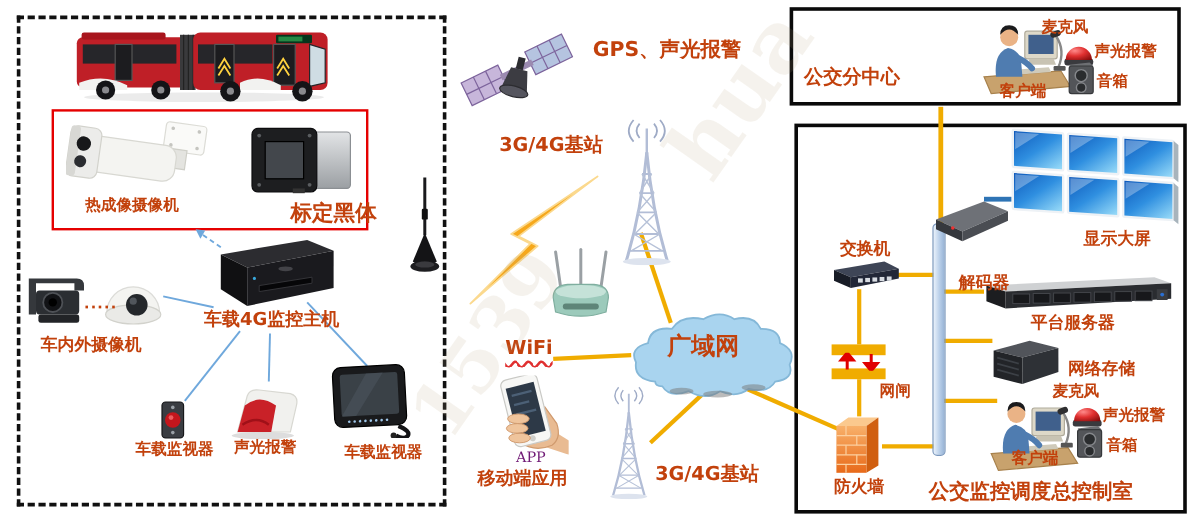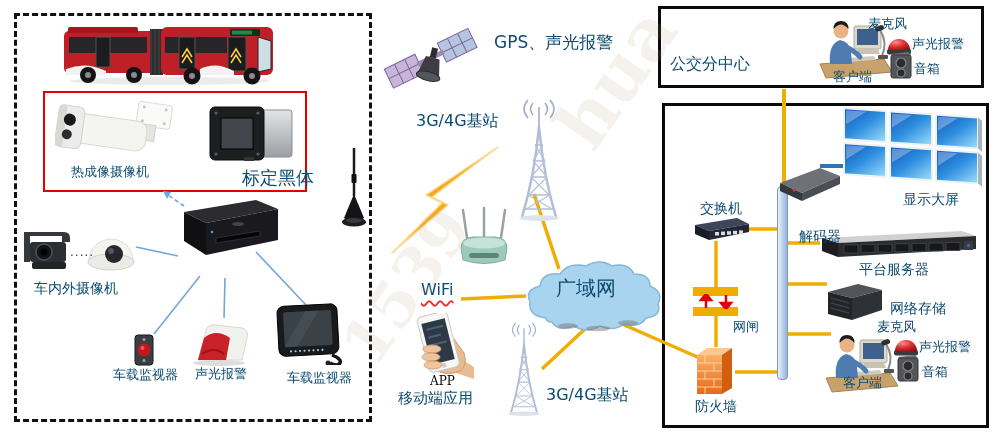--- a/index.html
+++ b/index.html
@@ -3,21 +3,21 @@
 <meta charset="utf-8">
 <style>
   html,body{margin:0;padding:0;background:#fff;}
   .stage{position:relative;width:1003px;height:436px;background:#fff;overflow:hidden;
          font-family:"DejaVu Sans","Liberation Sans",sans-serif;}
   .box{position:absolute;background:transparent;z-index:1;}
   .dashed{border:3px dashed #111;}
   .solid{border:3px solid #0a0a0a;}
   .redbox{border:2px solid #e50000;z-index:2;}
   .dev{position:absolute;z-index:4;line-height:0;}
-  .lbl{position:absolute;z-index:6;font-weight:400;color:#0c4a6e;white-space:nowrap;line-height:1.15;}
+  .lbl{position:absolute;z-index:6;font-weight:700;color:#c2410c;white-space:nowrap;line-height:1.15;}
   .lines{position:absolute;left:0;top:0;z-index:3;}
   .bluebar{position:absolute;left:777px;top:186px;width:9px;height:192px;z-index:3;
            background:linear-gradient(90deg,#eaf2fb,#b9cfe9 55%,#98b4d6);
            border:1px solid #7b98bd;border-radius:4px;}
   .bluedash{position:absolute;left:820px;top:164px;width:23px;height:4px;background:#2e74b5;z-index:4;}
   .gwbar{position:absolute;width:45px;height:9px;background:#F0AC00;z-index:4;}
   .wavy{text-decoration:underline wavy #e03030;text-decoration-thickness:1.5px;text-underline-offset:5px;}
   .wm{position:absolute;z-index:7;font-weight:700;opacity:0.13;color:#b9a47e;pointer-events:none;
       font-family:"DejaVu Serif","Liberation Serif",serif;}
 </style>
@@ -142,20 +142,21 @@
   <div class="dev" style="left:176px;top:196px;">
     <svg width="105" height="61" viewBox="0 0 105 61">
       <polygon points="8,16 80,4 102,13 30,27" fill="#2c2c30"></polygon>
       <polygon points="8,16 30,27 30,59 8,45" fill="#101012"></polygon>
       <polygon points="30,27 102,13 102,44 30,59" fill="#1a1a1e"></polygon>
       <polygon points="40,42 84,35 84,40 40,47" fill="#060608" stroke="#35353a" stroke-width=".8"></polygon>
       <circle cx="36" cy="36" r="1.3" fill="#39a8dc"></circle>
       <ellipse cx="62" cy="28" rx="6" ry="2" fill="#55555a" opacity=".7"></ellipse>
     </svg>
   </div>
+  <div class="lbl" style="left:170px;top:258px;font-size:15px;">车载4G监控主机</div>
 
   <div class="dev" style="left:18px;top:226px;">
     <svg width="56" height="48" viewBox="0 0 56 48">
       <path d="M6,6 h40 q6,0 6,6 v4 h-8 v-6 H12 v26 h-6 Z" fill="#35383c"></path>
       <rect x="12" y="16" width="36" height="20" rx="3" fill="#2b2e32"></rect>
       <circle cx="26" cy="26" r="8" fill="#121316" stroke="#4e5156" stroke-width="1.5"></circle>
       <circle cx="26" cy="26" r="3.5" fill="#000"></circle>
       <rect x="14" y="36" width="34" height="7" rx="2" fill="#222427"></rect>
     </svg>
   </div>
@@ -289,21 +290,21 @@
         <rect x="17" y="0" width="31" height="57" rx="5" fill="#f7f7f5" stroke="#c9c9c5"></rect>
         <rect x="20.5" y="7" width="24" height="42" fill="#2d3947"></rect>
         <path d="M24,14 h17 M24,22 h13 M24,30 h17" stroke="#4c6076" stroke-width="2"></path>
         <circle cx="32.5" cy="52.5" r="2.5" fill="#cfcfcb"></circle>
       </g>
       <ellipse cx="26" cy="36" rx="9" ry="4" fill="#efc49c" stroke="#d09a6e" stroke-width=".8"></ellipse>
       <ellipse cx="25" cy="44" rx="9" ry="4" fill="#efc49c" stroke="#d09a6e" stroke-width=".8"></ellipse>
       <ellipse cx="27" cy="52" rx="9" ry="4" fill="#efc49c" stroke="#d09a6e" stroke-width=".8"></ellipse>
     </svg>
   </div>
-  <div class="lbl" style="left:430px;top:375px;font-size:12px;font-weight:400;color:#000000;font-family:'DejaVu Serif','Liberation Serif',serif;">APP</div>
+  <div class="lbl" style="left:430px;top:375px;font-size:12px;font-weight:400;color:#701a75;font-family:'DejaVu Serif','Liberation Serif',serif;">APP</div>
   <div class="lbl" style="left:398px;top:390px;font-size:15px;">移动端应用</div>
 
   <div class="dev" style="left:503px;top:322px;">
     <svg width="42" height="94" viewBox="0 0 46 122" fill="none">
       <path d="M17,16 q-5,-6 0,-12 M12,19 q-8,-9 0,-18 M29,16 q5,-6 0,-12 M34,19 q8,-9 0,-18" stroke="#9fabc6" stroke-width="1.5"></path>
       <line x1="23" y1="8" x2="23" y2="30" stroke="#b2bdd6" stroke-width="2"></line>
       <path d="M23,28 C20,60 14,92 6,118" stroke="#b2bdd6" stroke-width="2.5"></path>
       <path d="M23,28 C26,60 32,92 40,118" stroke="#b2bdd6" stroke-width="2.5"></path>
       <path d="M19,46 h8 M17,62 h12 M15,78 h16 M12,96 h22 M9,110 h28" stroke="#b2bdd6" stroke-width="1.5"></path>
       <path d="M19,46 l10,16 M27,46 l-10,16 M17,62 l14,16 M29,62 l-14,16 M15,78 l18,18 M31,78 l-18,18 M12,96 l24,14 M34,96 l-24,14" stroke="#b7c2d8" stroke-width="1.2"></path>
@@ -515,14 +516,15 @@
         </defs>
       <polygon points="3,9 13,2 38,2 28,9" fill="#fbc98e"></polygon>
       <polygon points="28,9 38,2 38,42 28,48" fill="#d05f10"></polygon>
       <rect x="3" y="9" width="25" height="39" fill="url(#fwg)"></rect>
       <path d="M3,17 h25 M3,25 h25 M3,33 h25 M3,41 h25" stroke="#fcd0a0" stroke-width="1"></path>
       <path d="M11,9 v8 M20,17 v8 M11,25 v8 M20,33 v8 M11,41 v7" stroke="#fcd0a0" stroke-width="1"></path>
     </svg>
   </div>
   <div class="lbl" style="left:695px;top:398px;font-size:14px;">防火墙</div>
 
+  <div class="lbl" style="left:774px;top:401px;font-size:17px;">公交监控调度总控制室</div>
 
 </div>
 
 </body></html>

